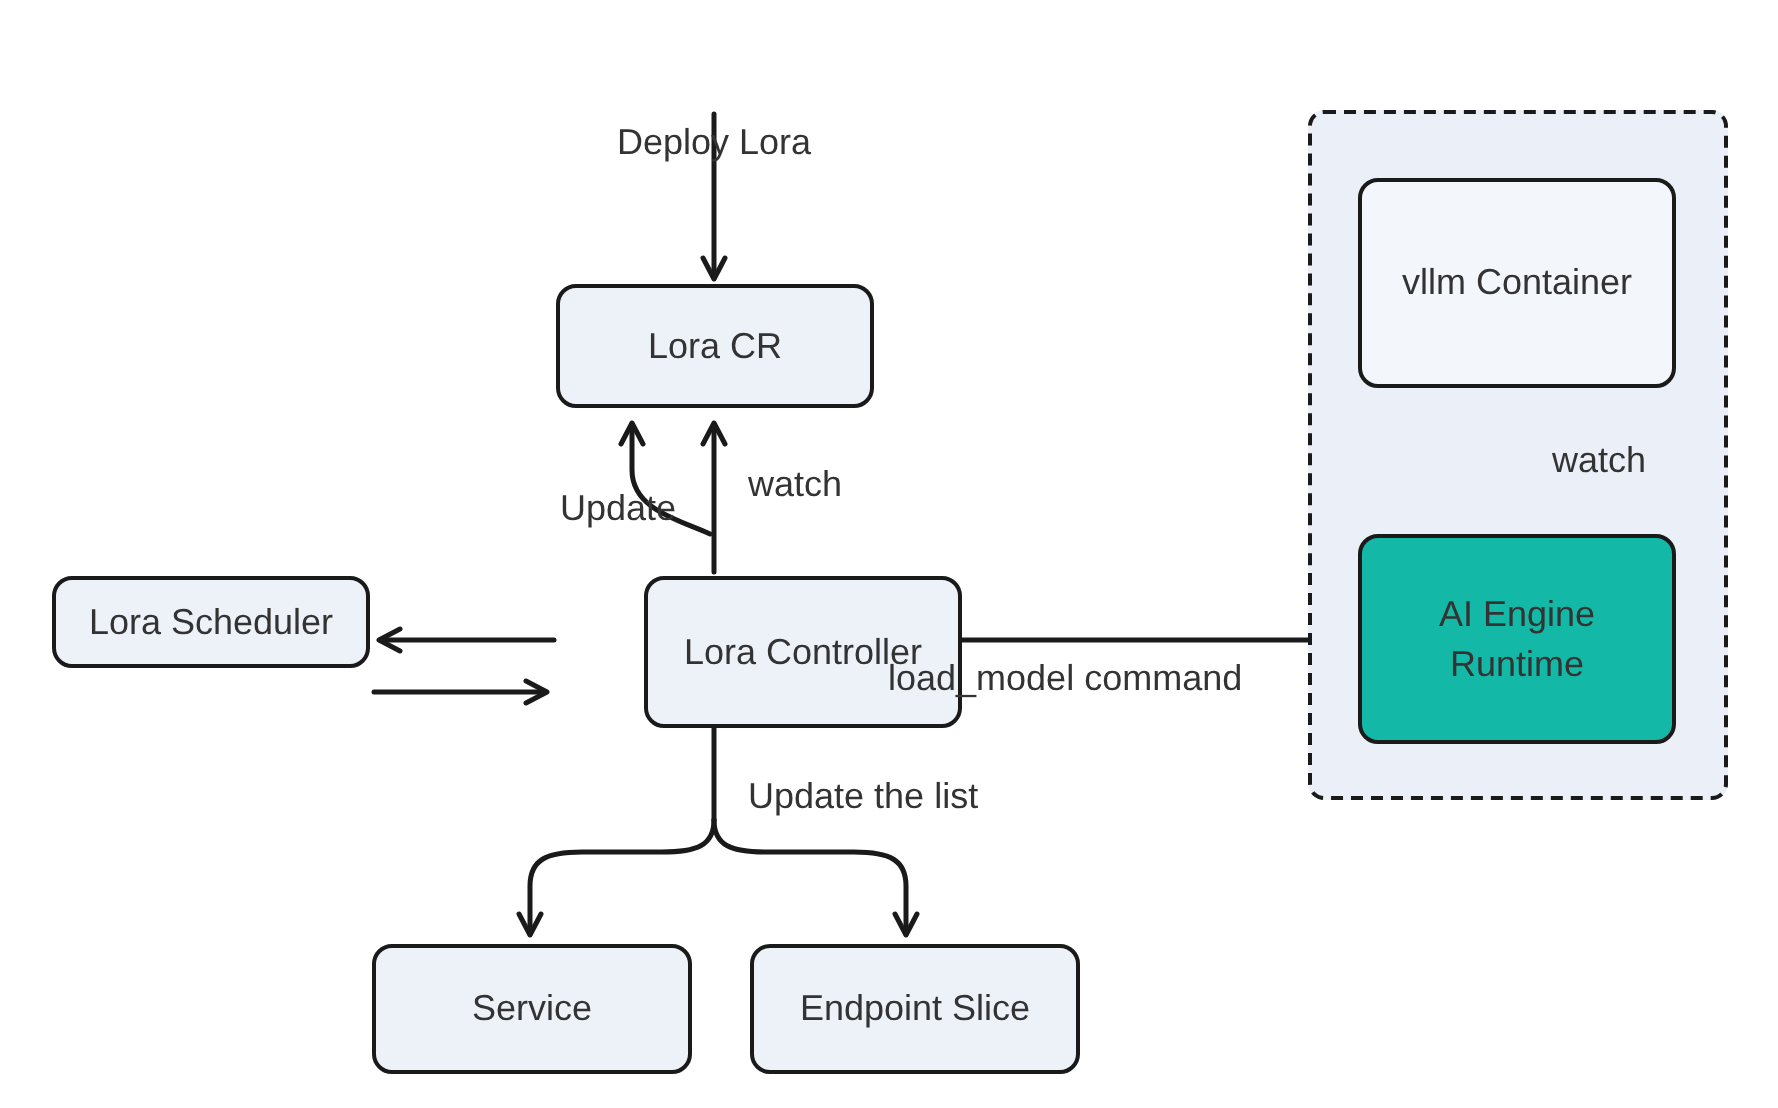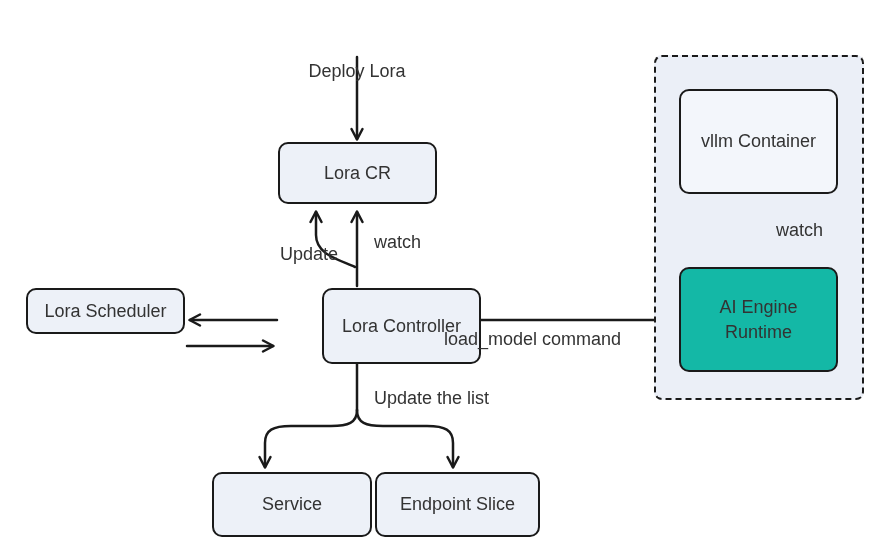--- a/index.html
+++ b/index.html
@@ -34,21 +34,21 @@
     align-items: center;
     justify-content: center;
     text-align: center;
     font-size: 18px;
     line-height: 1.35;
     color: #333333;
   }
   .node-lora-cr        { left: 278px; top: 142px; width: 159px; height: 62px; }
   .node-lora-scheduler { left: 26px;  top: 288px; width: 159px; height: 46px; }
   .node-lora-controller{ left: 278px; top: 288px; width: 159px; height: 76px; margin-left: 44px; }
-  .node-service        { left: 186px; top: 472px; width: 160px; height: 65px; margin-left: 26px; }
+  .node-service        { left: 186px; top: 472px; width: 160px; height: 65px; }
   .node-endpoint-slice { left: 375px; top: 472px; width: 165px; height: 65px; }
 
   .group-box {
     position: absolute;
     left: 654px; top: 55px;
     width: 210px; height: 345px;
     box-sizing: border-box;
     background: #ebeff7;
     border: 2.5px dashed #1a1a1a;
     border-radius: 8px;

